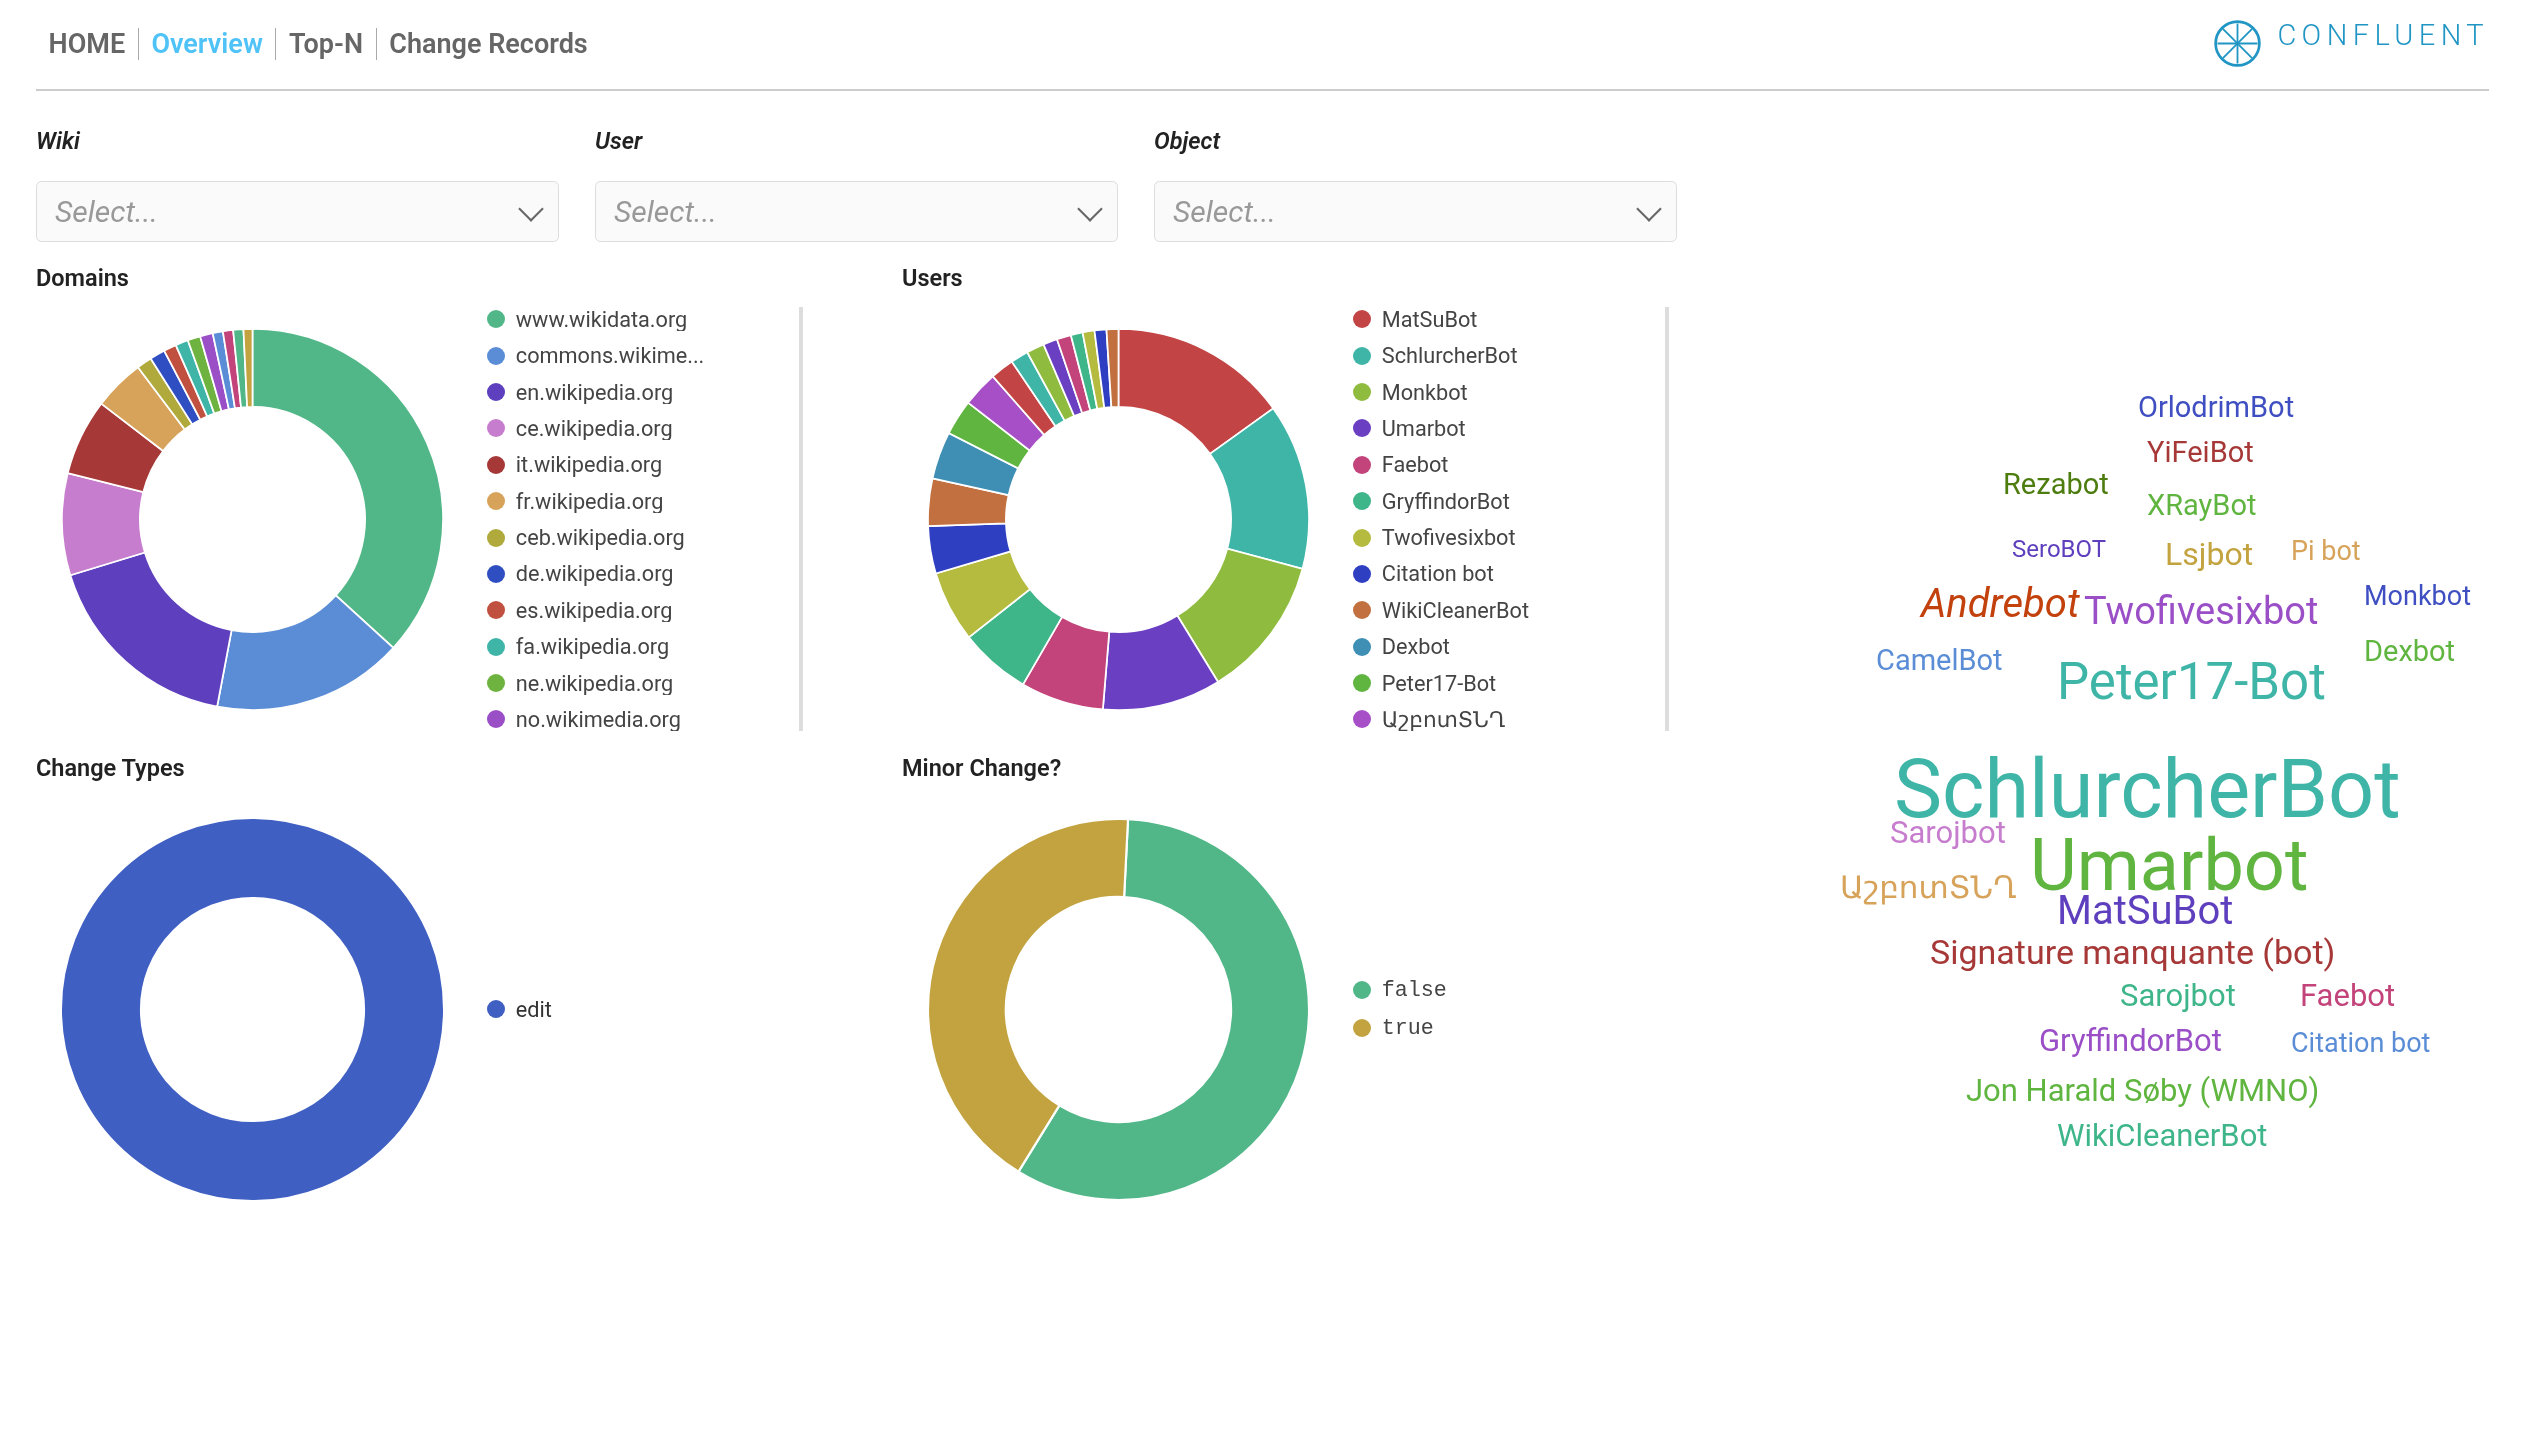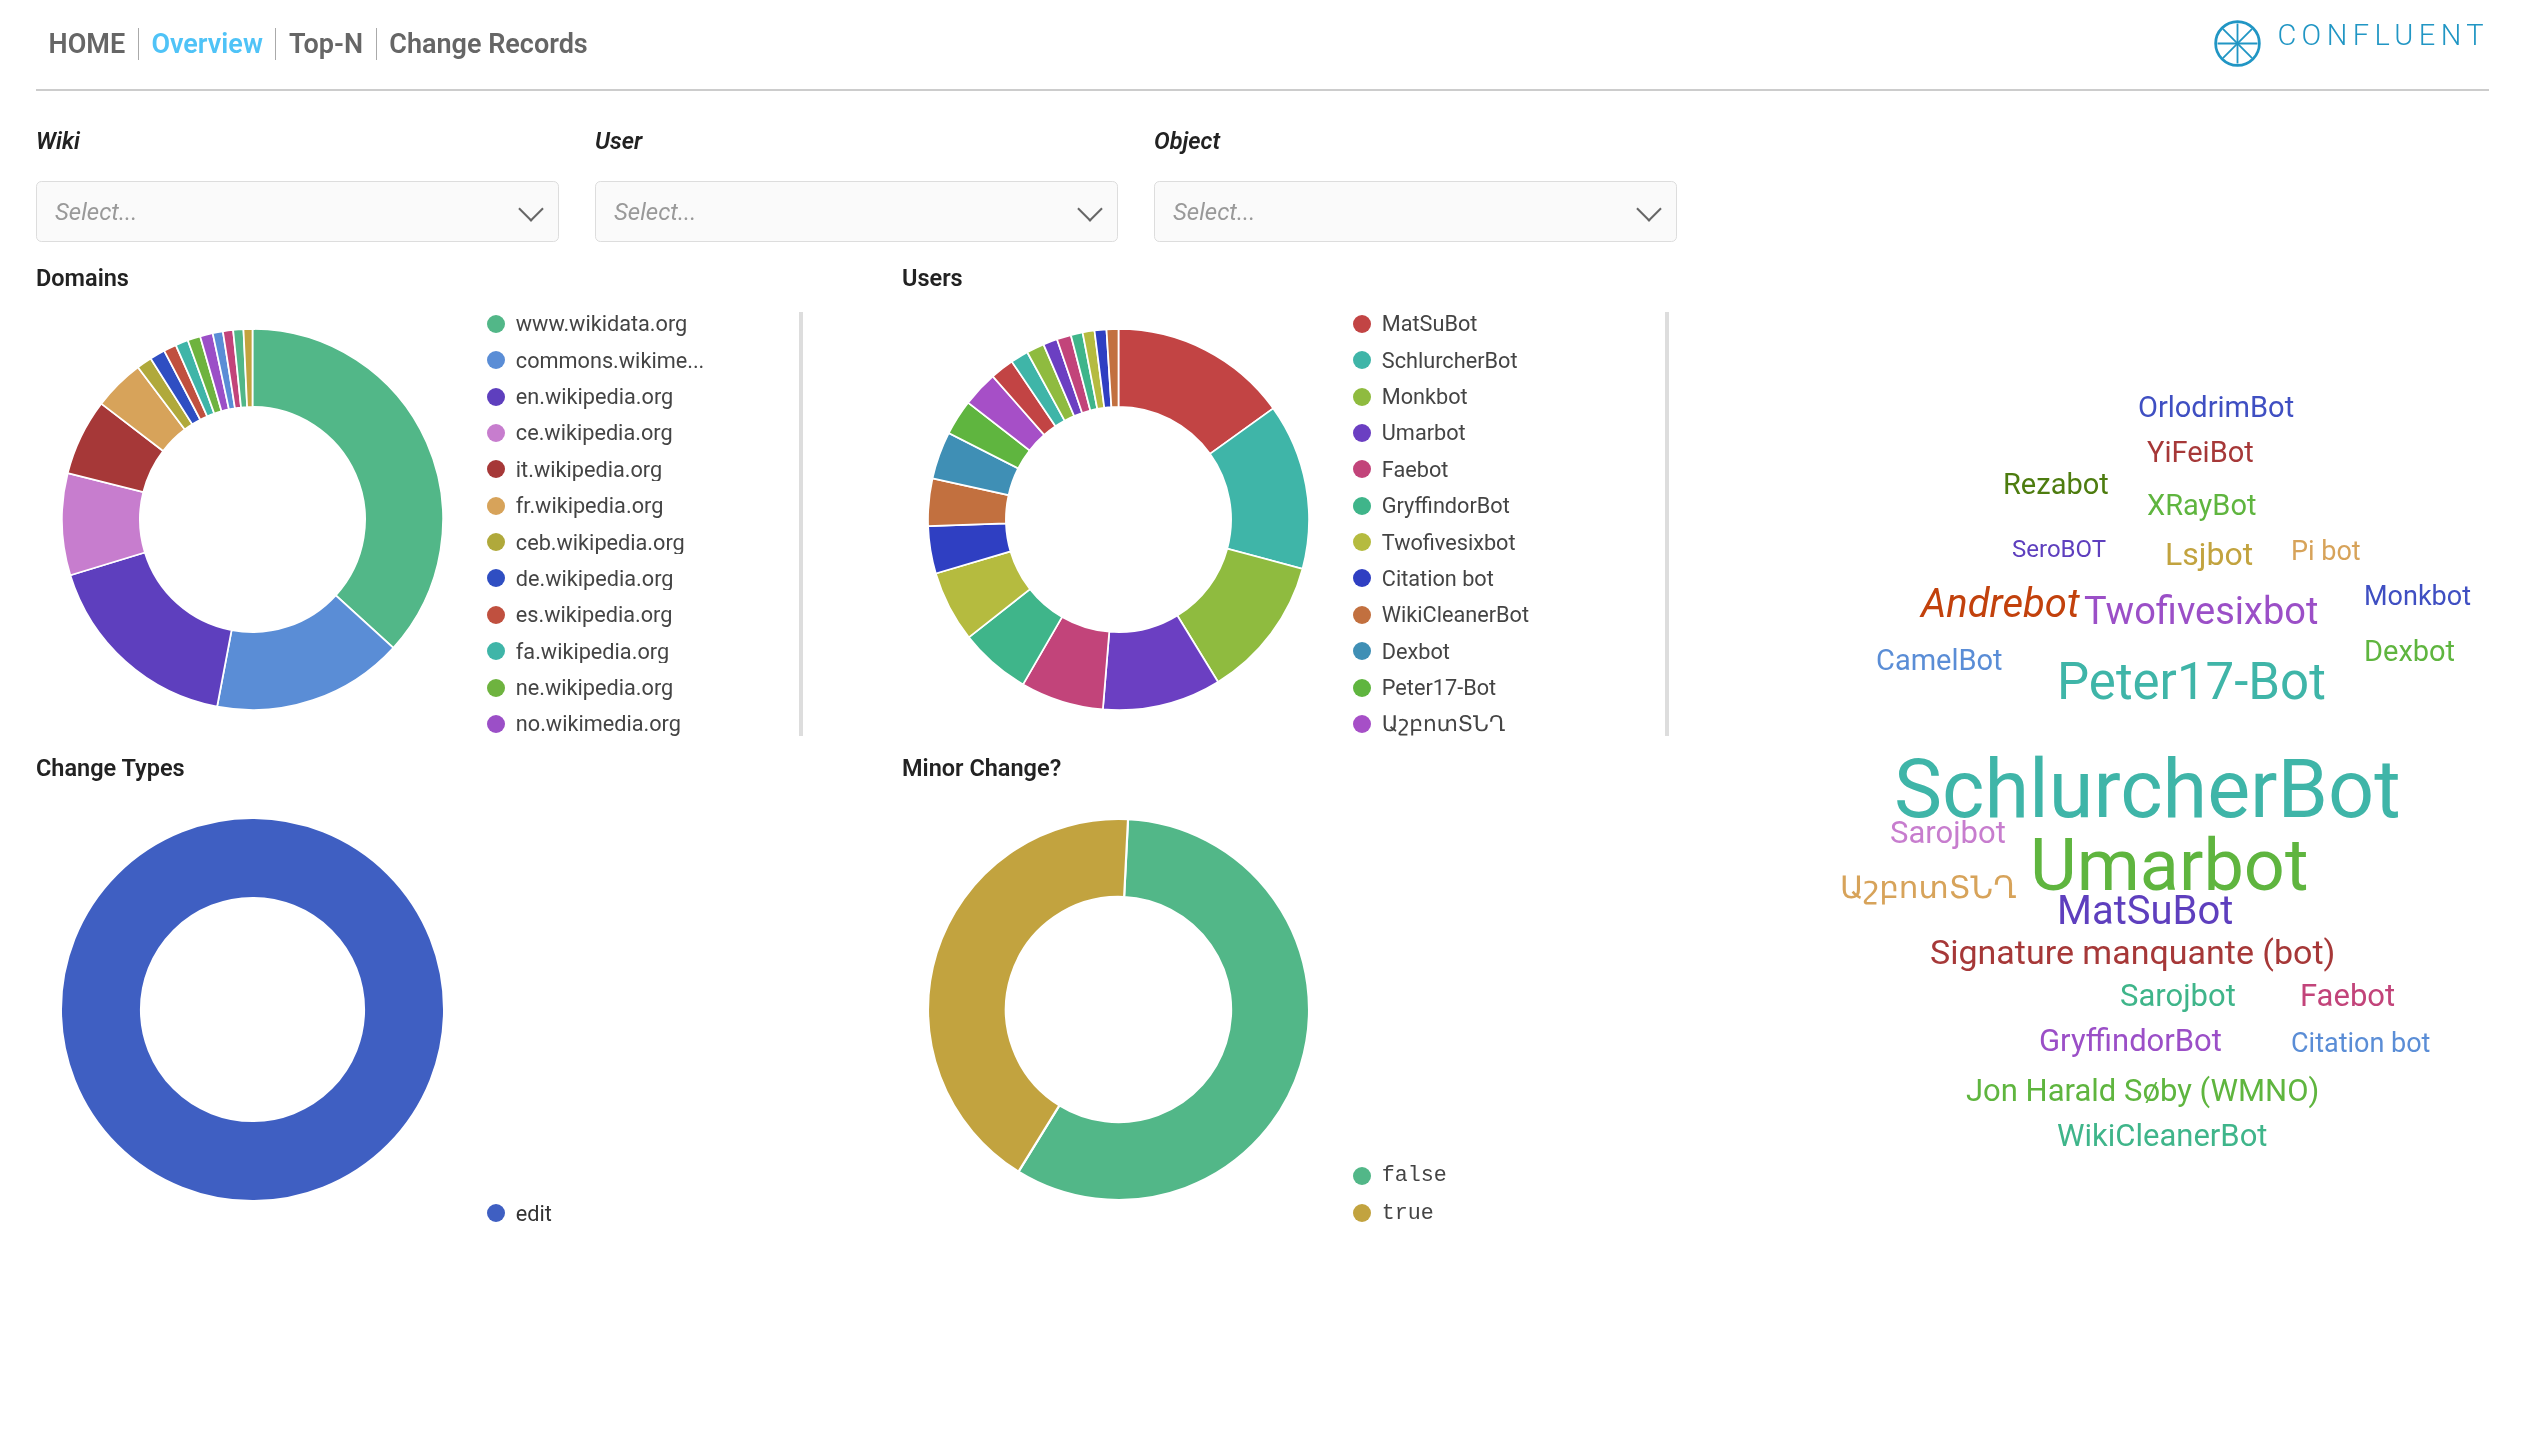--- a/index.html
+++ b/index.html
@@ -7,27 +7,27 @@
 .header { display: flex; justify-content: space-between; align-items: center; padding: 18px 36px 9px 36px; }
 .nav { display: flex; align-items: center; gap: 0; font-size: 27px; font-weight: 600; color: #666; }
 .nav-item { padding: 0 12.6px; border-right: 1.8px solid #aaa; cursor: pointer; }
 .nav-item:last-child { border-right: none; }
 .nav-item.active { color: #4fc3f7; }
 .logo { display: flex; gap: 14.4px; color: #2196c4; letter-spacing: 5.4px; font-size: 29px; font-weight: 300; }
 .hr { height: 2.7px; background: #ccc; margin: 10.8px 36px 36px 36px; }
 .filters { display: flex; gap: 36px; padding: 0 36px 21.7px 36px; }
 .filter-group { display: flex; flex-direction: column; gap: 26px; font-style: italic; }
 .filter-label { font-size: 23.5px; font-weight: 600; color: #222; }
-.select-box { width: 523px; height: 61px; border: 0.9px solid #ddd; border-radius: 5.4px; display: flex; align-items: center; justify-content: space-between; padding: 0 18px; color: #999; font-size: 24px; cursor: pointer; background: #fafafa; }
+.select-box { width: 523px; height: 61px; border: 0.9px solid #ddd; border-radius: 5.4px; display: flex; align-items: center; justify-content: space-between; padding: 0 18px; color: #999; font-size: 30px; cursor: pointer; background: #fafafa; }
 .chevron { width: 18px; height: 18px; border-right: 2.7px solid #666; border-bottom: 2.7px solid #666; transform: rotate(45deg); margin-top: -5.4px; }
 .main { display: flex; padding: 0 36px; gap: 18px; }
 .charts-col { display: grid; grid-template-columns: 866px 866px; gap: 18px 0; }
 .panel { display: flex; flex-direction: column; gap: 10.8px; }
 .panel-title { font-size: 23.5px; font-weight: 600; color: #222; padding-left: 0; }
-.chart-row { display: flex; align-items: flex-end; gap: 18px; }
+.chart-row { display: flex; align-items: center; gap: 18px; }
 .donut { width: 433px; height: 433px; flex-shrink: 0; }
 .legend { display: flex; flex-direction: column; gap: 12.6px; font-size: 21.7px; color: #444; max-height: 424px; overflow: hidden; position: relative; padding-right: 16px; border-right: 4.5px solid #ddd; width: 316px; }
 .legend::after { content: ''; position: absolute; right: -4.5px; top: 0; width: 4.5px; height: 36%; background: #888; }
 .legend-item { display: flex; align-items: center; gap: 10.8px; white-space: nowrap; overflow: hidden; text-overflow: ellipsis; }
 .swatch { width: 18px; height: 18px; border-radius: 50%; flex-shrink: 0; }
 .wordcloud { flex: 1; position: relative; padding-top: 379px; padding-left: 36px; }
 .wc-item { position: absolute; white-space: nowrap; font-weight: 400; }
 </style>
 <style>#legend-changeTypes::after,#legend-minorChange::after{display:none}</style></head>
 <body>

